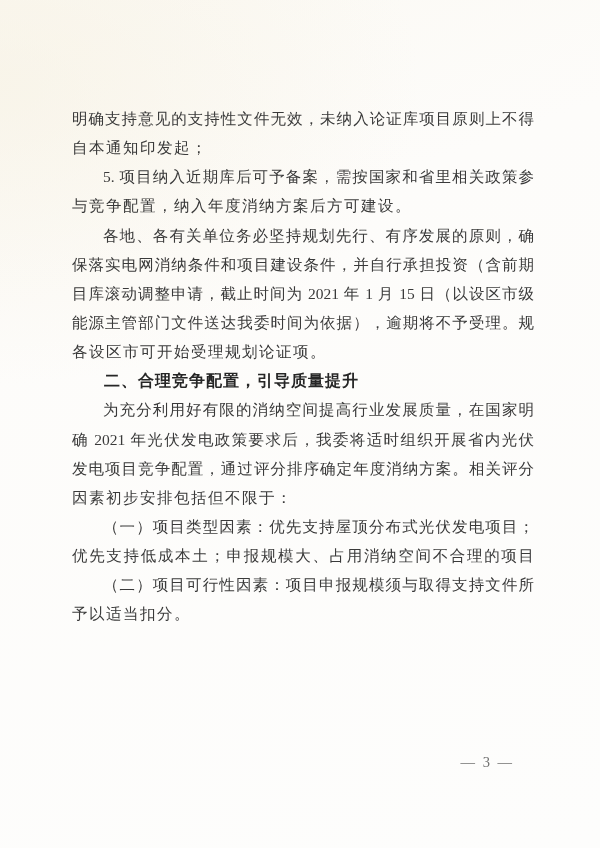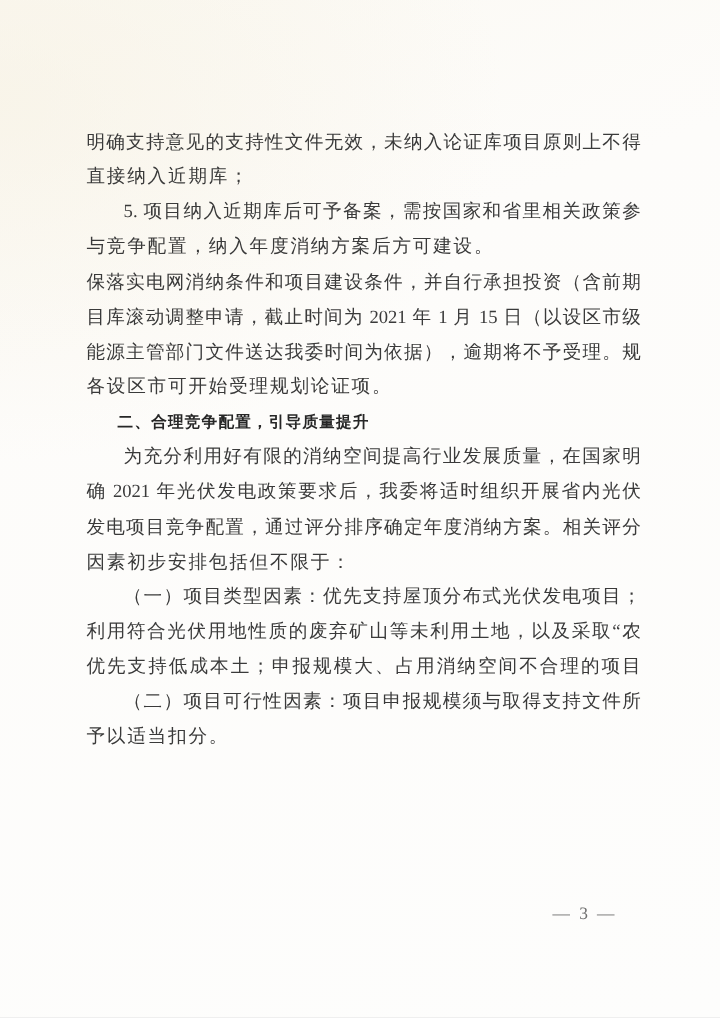--- a/index.html
+++ b/index.html
@@ -37,21 +37,21 @@
   .line.just {
     text-align-last: justify;
     letter-spacing: 0;
   }
   .line.indent {
     text-indent: 2em;
   }
   .line.heading {
     font-family: "Liberation Sans", "DejaVu Sans", sans-serif;
     font-weight: bold;
-    font-size: 13px;
+    font-size: 16px;
     letter-spacing: 1px;
     color: #262626;
     text-align-last: left;
   }
   .pageno {
     position: absolute;
     top: 751px;
     right: 86px;
     font-size: 14.5px;
     line-height: 22px;
@@ -59,32 +59,32 @@
     letter-spacing: 2px;
     font-family: "Liberation Serif", "DejaVu Serif", serif;
   }
 </style>
 </head>
 <body>
 
 <div class="page">
   <div class="textblock">
     <div class="line just">明确支持意见的支持性文件无效，未纳入论证库项目原则上不得</div>
-    <div class="line">直接纳入近期库；</div>
+    <div class="line">自本通知印发起；</div>
     <div class="line just indent">5. 项目纳入近期库后可予备案，需按国家和省里相关政策参</div>
     <div class="line">与竞争配置，纳入年度消纳方案后方可建设。</div>
+    <div class="line just indent">各地、各有关单位务必坚持规划先行、有序发展的原则，确</div>
     <div class="line just">保落实电网消纳条件和项目建设条件，并自行承担投资（含前期</div>
     <div class="line just">目库滚动调整申请，截止时间为 2021 年 1 月 15 日（以设区市级</div>
     <div class="line just">能源主管部门文件送达我委时间为依据），逾期将不予受理。规</div>
     <div class="line">各设区市可开始受理规划论证项。</div>
     <div class="line heading indent">二、合理竞争配置，引导质量提升</div>
     <div class="line just indent">为充分利用好有限的消纳空间提高行业发展质量，在国家明</div>
     <div class="line just">确 2021 年光伏发电政策要求后，我委将适时组织开展省内光伏</div>
     <div class="line just">发电项目竞争配置，通过评分排序确定年度消纳方案。相关评分</div>
     <div class="line">因素初步安排包括但不限于：</div>
     <div class="line just indent">（一）项目类型因素：优先支持屋顶分布式光伏发电项目；</div>
-    <div class="line just">利用符合光伏用地性质的废弃矿山等未利用土地，以及采取“农</div>
     <div class="line just">优先支持低成本土；申报规模大、占用消纳空间不合理的项目</div>
     <div class="line just indent">（二）项目可行性因素：项目申报规模须与取得支持文件所</div>
     <div class="line">予以适当扣分。</div>
   </div>
   <div class="pageno">— 3 —</div>
 </div>
 
 </body></html>

